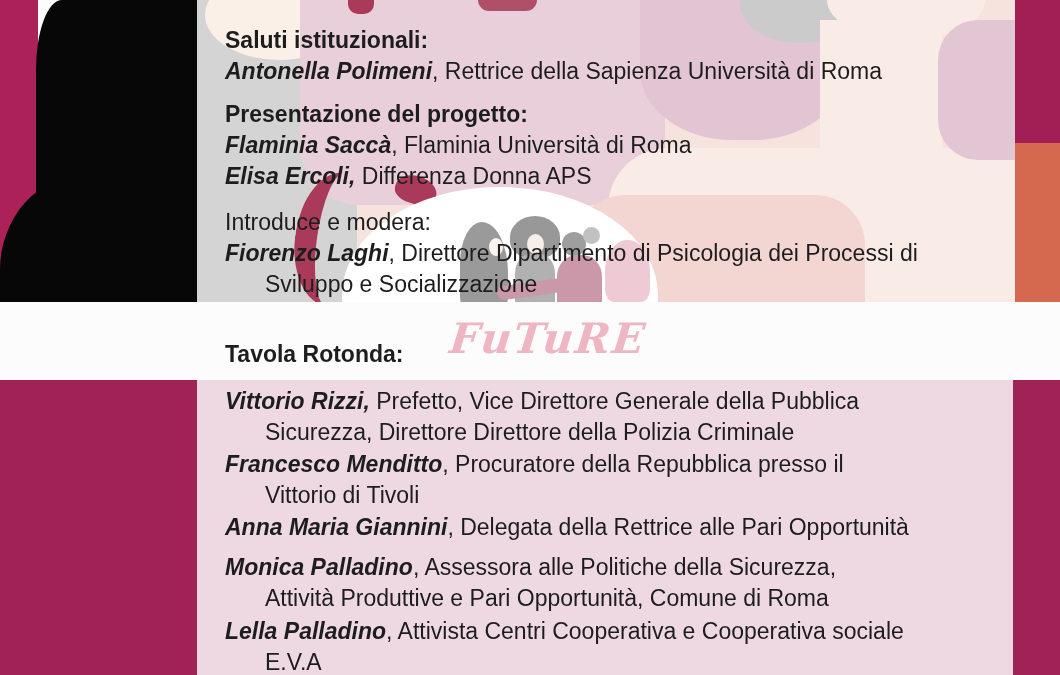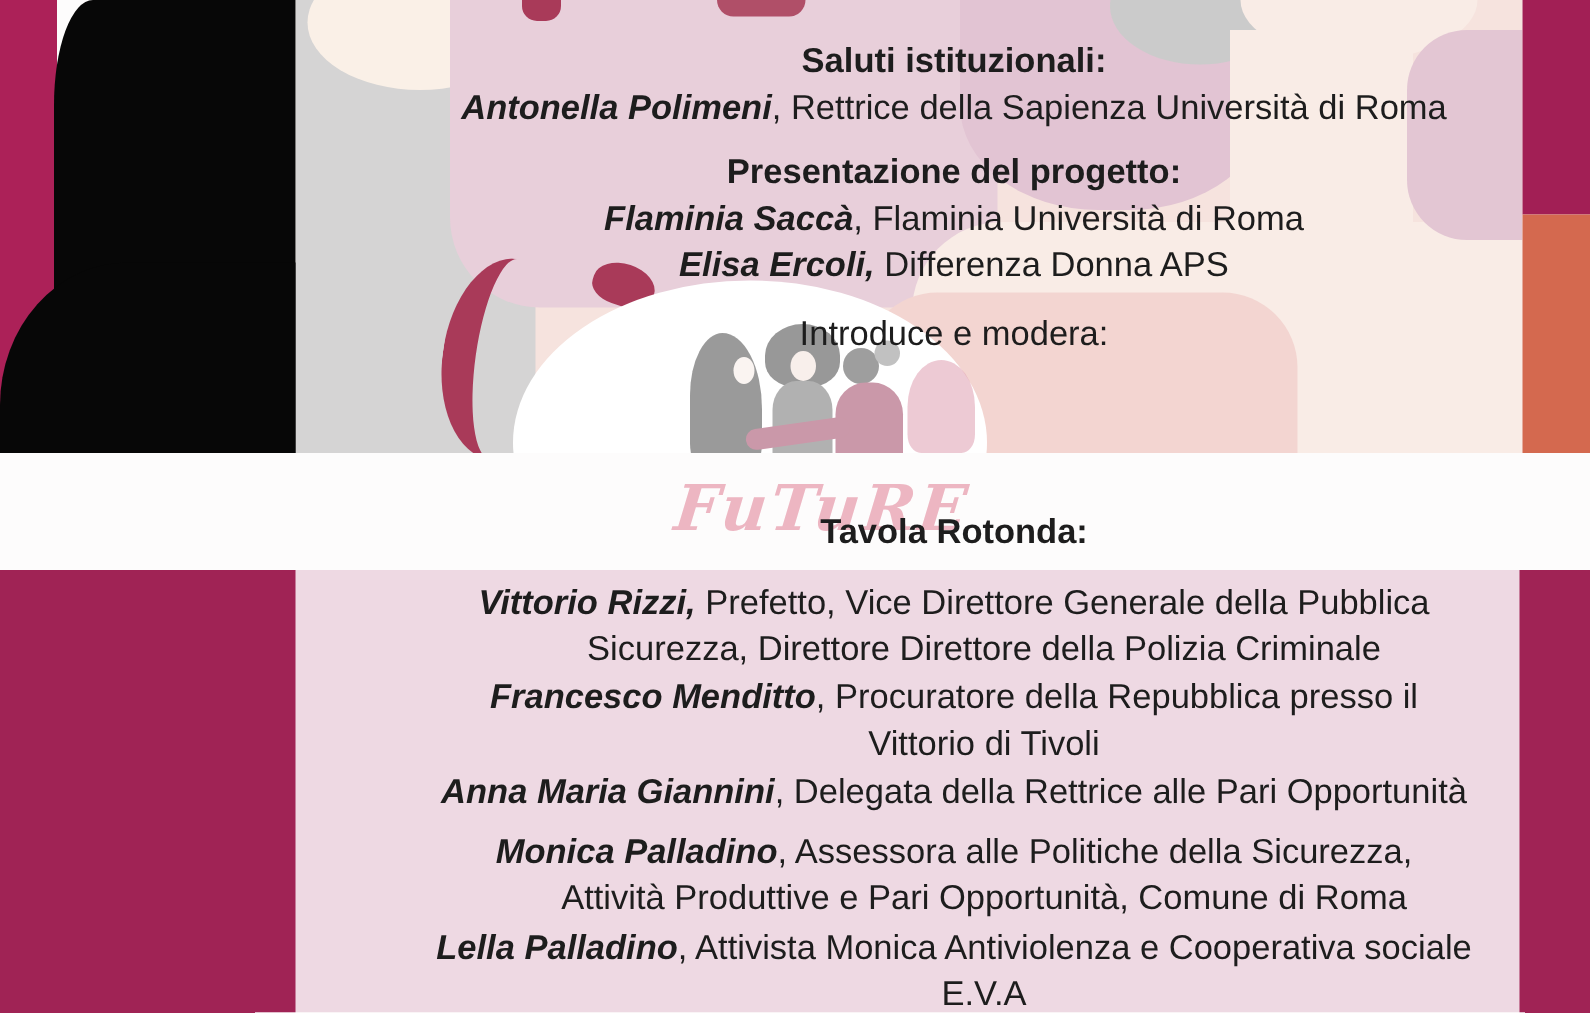--- a/index.html
+++ b/index.html
@@ -48,21 +48,21 @@
   .maroon-left-bottom{left:0;top:380px;width:197px;height:295px;background:#a02355;}
   .maroon-right-top{left:1015px;top:0;width:45px;height:143px;background:#a21f55;}
   .orange-right{left:1015px;top:143px;width:45px;height:159px;background:#d4694f;}
   .maroon-right-bottom{left:1013px;top:380px;width:47px;height:295px;background:#a02355;}
 
   
   .future-text{left:450px;top:314px;font-family:"DejaVu Serif",serif;font-style:italic;font-weight:700;
                font-size:42px;letter-spacing:2px;color:#edb6c2;transform:skewX(-6deg);}
 
   
-  .sec{position:absolute;left:225px;width:822px;font-size:23px;line-height:31px;color:#1d1d1d;text-align:center;}
+  .sec{position:absolute;left:225px;width:822px;font-size:23px;line-height:31px;color:#1d1d1d;}
   .heading{font-weight:700;}
   .heading.regular{font-weight:400;}
   .b{font-weight:700;font-style:italic;}
   .l2{margin-left:40px;}
 </style>
 </head>
 <body>
 
 <div class="poster">
 
@@ -116,20 +116,21 @@
   </div>
 
   <div class="sec" style="top:99px">
     <div class="heading">Presentazione del progetto:</div>
     <div class="entry"><span class="b">Flaminia Saccà</span><span>, Flaminia Università di Roma</span></div>
     <div class="entry"><span class="b">Elisa Ercoli,</span><span> Differenza Donna APS</span></div>
   </div>
 
   <div class="sec" style="top:207px">
     <div class="heading regular">Introduce e modera:</div>
+    <div class="entry"><span class="b">Fiorenzo Laghi</span><span>, Direttore Dipartimento di Psicologia dei Processi di</span><br><span class="l2">Sviluppo e Socializzazione</span></div>
   </div>
 
   <div class="sec" style="top:339px">
     <div class="heading">Tavola Rotonda:</div>
   </div>
 
   <div class="sec" style="top:386px">
     <span class="b">Vittorio Rizzi,</span><span> Prefetto, Vice Direttore Generale della Pubblica</span><br><span class="l2">Sicurezza, Direttore Direttore della Polizia Criminale</span>
   </div>
 
@@ -139,16 +140,16 @@
 
   <div class="sec" style="top:512px">
     <span class="b">Anna Maria Giannini</span><span>, Delegata della Rettrice alle Pari Opportunità</span>
   </div>
 
   <div class="sec" style="top:552px">
     <span class="b">Monica Palladino</span><span>, Assessora alle Politiche della Sicurezza,</span><br><span class="l2">Attività Produttive e Pari Opportunità, Comune di Roma</span>
   </div>
 
   <div class="sec" style="top:616px">
-    <span class="b">Lella Palladino</span><span>, Attivista Monica Antiviolenza e Cooperativa sociale</span><br><span class="l2">E.V.A</span>
+    <span class="b">Lella Palladino</span><span>, Attivista Centri Cooperativa e Cooperativa sociale</span><br><span class="l2">E.V.A</span>
   </div>
 
 </div>
 
 </body></html>

